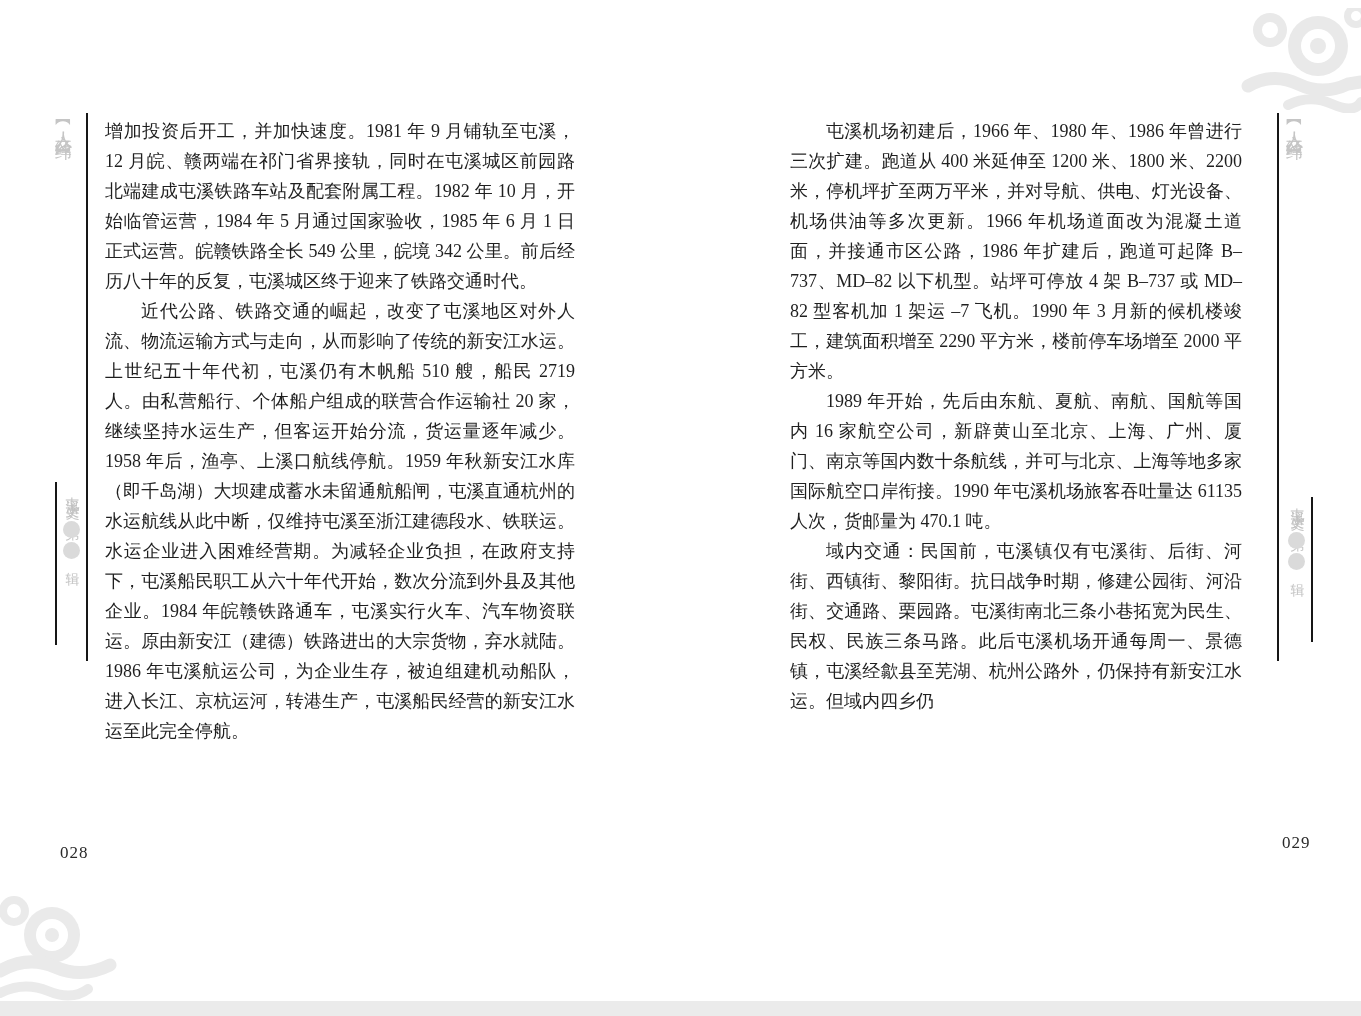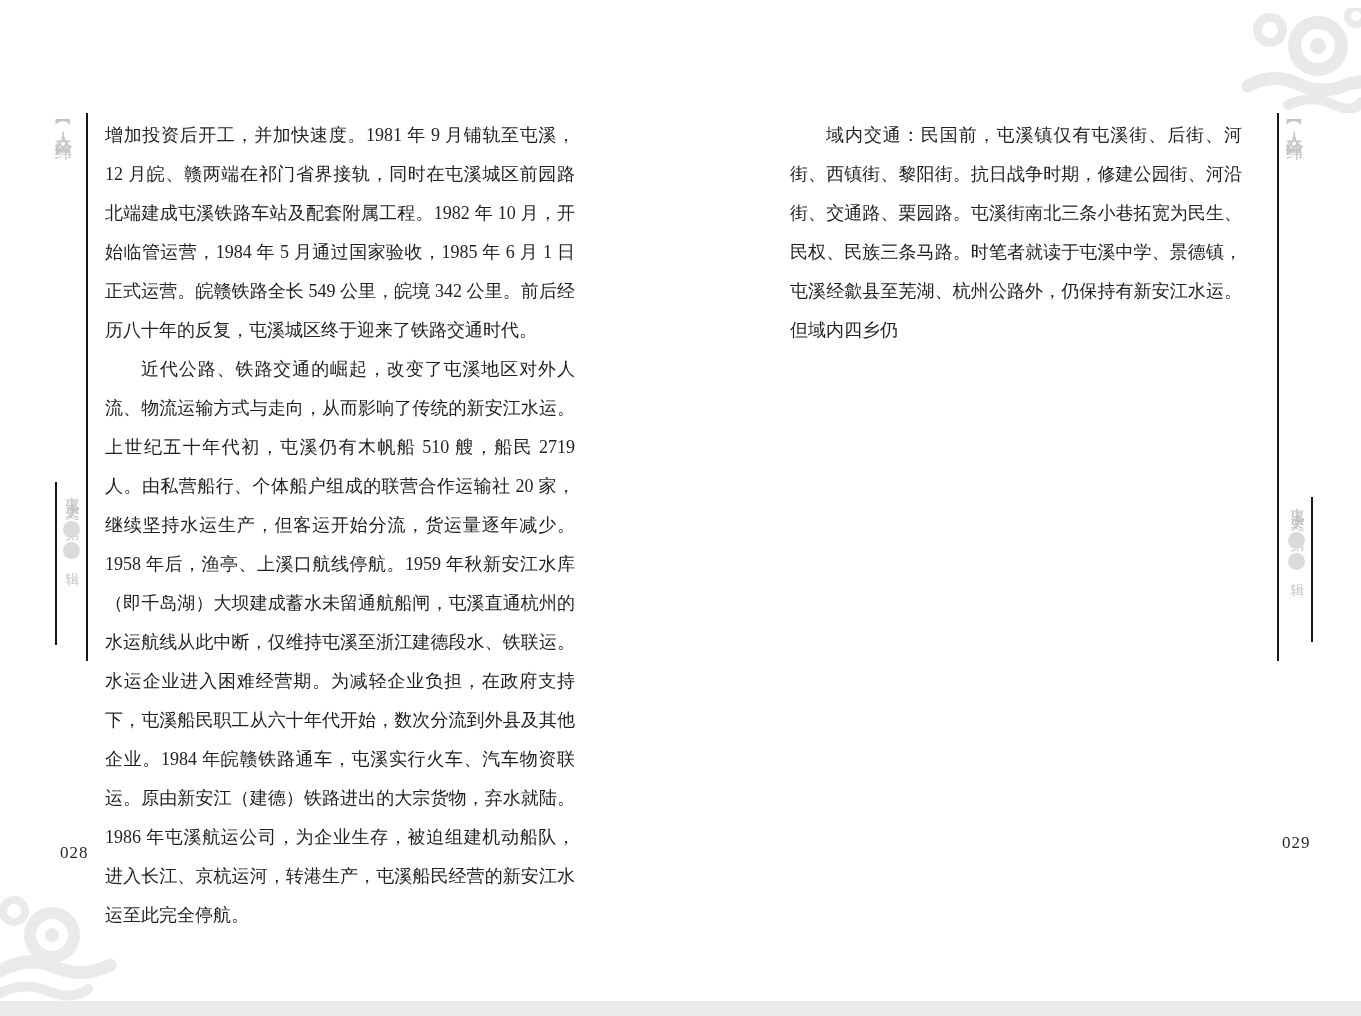--- a/index.html
+++ b/index.html
@@ -11,21 +11,21 @@
     overflow: hidden;
     font-family: "Liberation Serif", "DejaVu Serif", serif;
   }
 
   
   .body-col {
     position: absolute;
     top: 116px;
     color: #1f1f1f;
     font-size: 18px;
-    line-height: 39px;
+    line-height: 30px;
     text-align: justify;
     text-justify: inter-character;
   }
   .body-col p { margin: 0; text-indent: 2em; }
   .body-col p.no-indent { text-indent: 0; }
   .col-left  { left: 105px; width: 470px; }
   .col-right { left: 790px; width: 452px; }
 
   
   .rule { position: absolute; width: 2px; background: #171717; }
@@ -148,17 +148,19 @@
     <div class="rule rule-long-right"></div>
     <div class="rule rule-vol-right"></div>
 
     <div class="volume-label volume-right">
       <span>屯溪文史·第</span><span class="badge">十</span><span class="badge">五</span><span>辑</span>
     </div>
 
     <div class="page-num page-num-right">029</div>
 
     <div class="body-col col-right">
-      <p>域内交通：民国前，屯溪镇仅有屯溪街、后街、河街、西镇街、黎阳街。抗日战争时期，修建公园街、河沿街、交通路、栗园路。屯溪街南北三条小巷拓宽为民生、民权、民族三条马路。时笔者就读于屯溪中学、景德镇，屯溪经歙县至芜湖、杭州公路外，仍保持有新安江水运。但域内四乡仍</p>
+      <p>屯溪机场初建后，1966 年、1980 年、1986 年曾进行三次扩建。跑道从 400 米延伸至 1200 米、1800 米、2200 米，停机坪扩至两万平米，并对导航、供电、灯光设备、机场供油等多次更新。1966 年机场道面改为混凝土道面，并接通市区公路，1986 年扩建后，跑道可起降 B–737、MD–82 以下机型。站坪可停放 4 架 B–737 或 MD–82 型客机加 1 架运 –7 飞机。1990 年 3 月新的候机楼竣工，建筑面积增至 2290 平方米，楼前停车场增至 2000 平方米。</p>
+      <p>1989 年开始，先后由东航、夏航、南航、国航等国内 16 家航空公司，新辟黄山至北京、上海、广州、厦门、南京等国内数十条航线，并可与北京、上海等地多家国际航空口岸衔接。1990 年屯溪机场旅客吞吐量达 61135 人次，货邮量为 470.1 吨。</p>
+      <p>域内交通：民国前，屯溪镇仅有屯溪街、后街、河街、西镇街、黎阳街。抗日战争时期，修建公园街、河沿街、交通路、栗园路。屯溪街南北三条小巷拓宽为民生、民权、民族三条马路。此后屯溪机场开通每周一、景德镇，屯溪经歙县至芜湖、杭州公路外，仍保持有新安江水运。但域内四乡仍</p>
     </div>
   </div>
 
 </div>
 
 </body></html>

